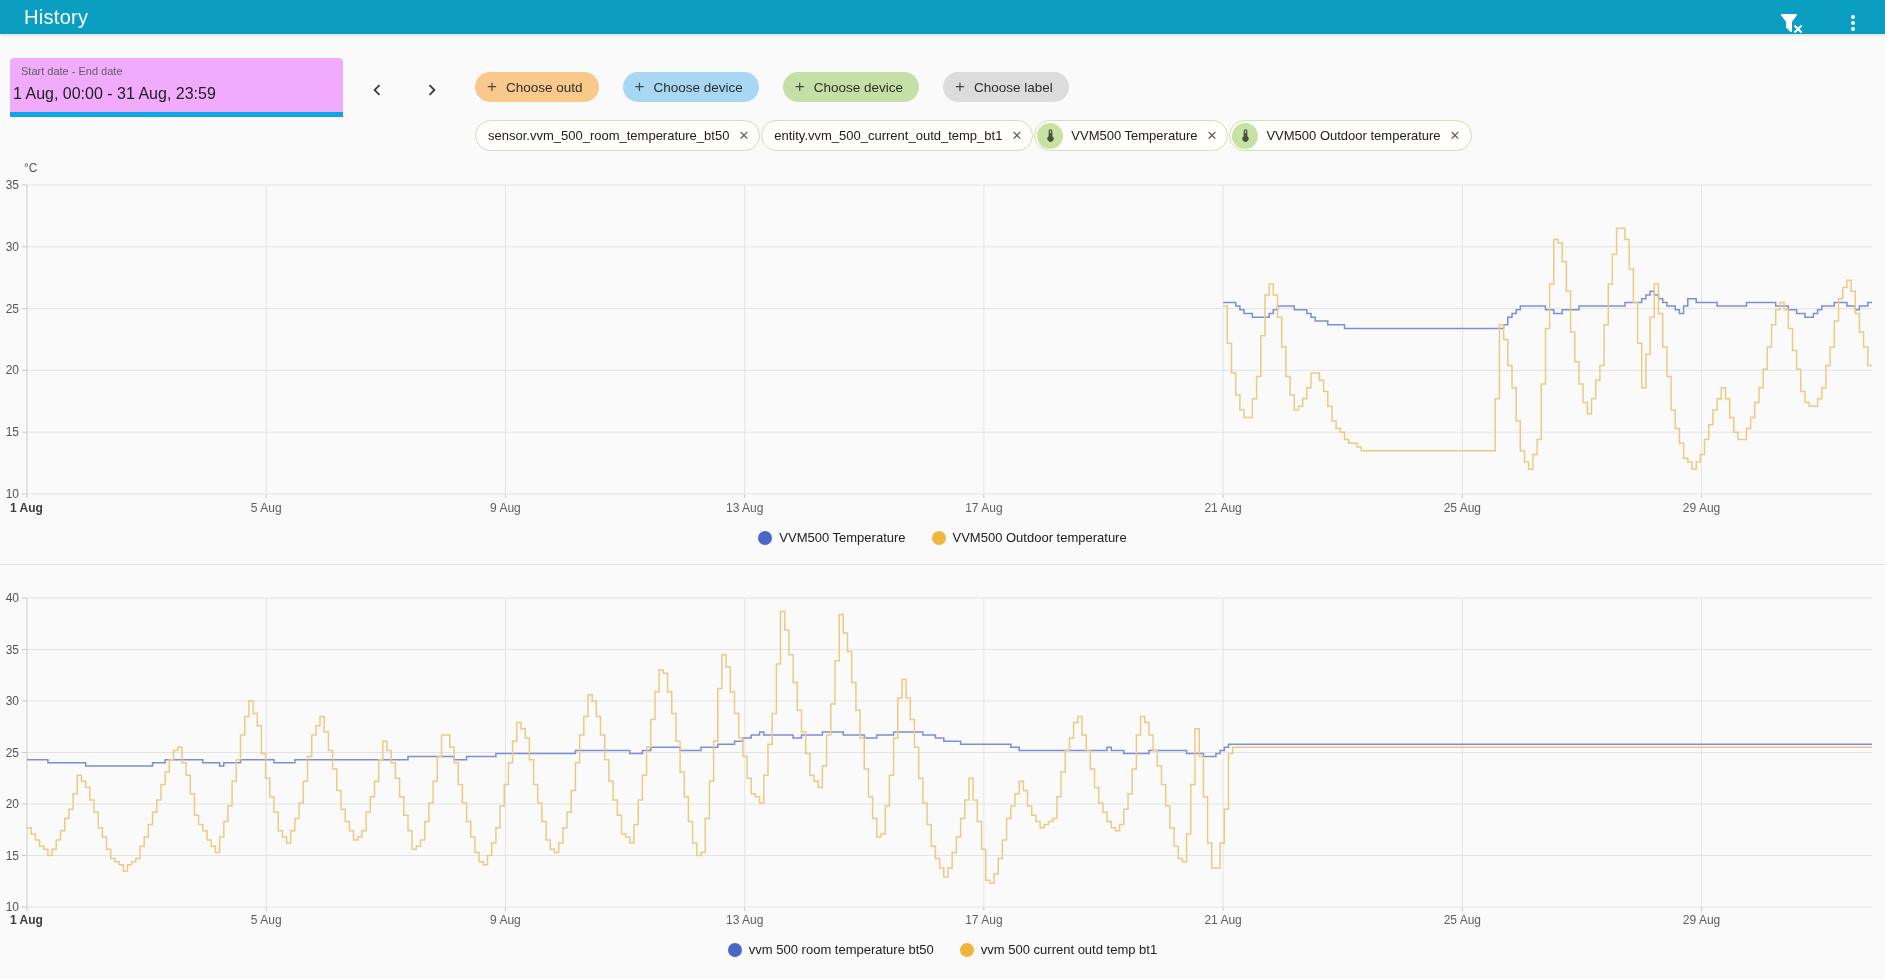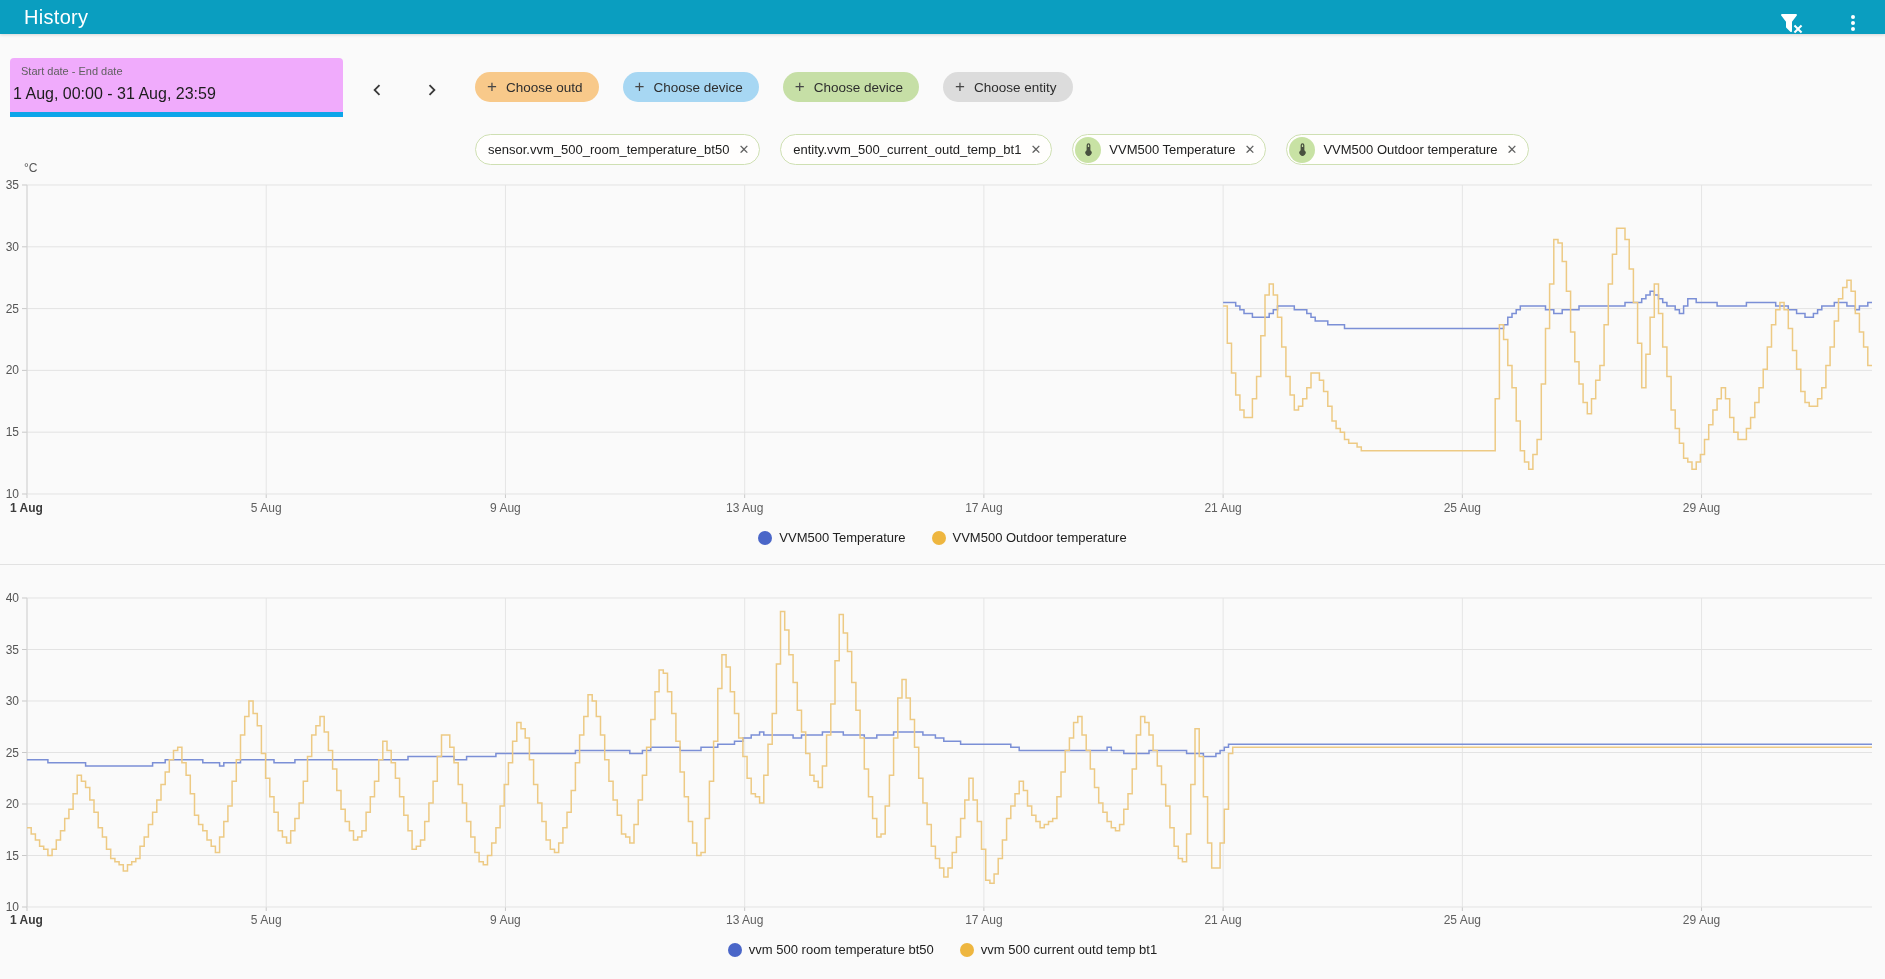--- a/index.html
+++ b/index.html
@@ -18,21 +18,21 @@
 
   
   .nav-arrow{position:absolute;top:70px;width:40px;height:40px;display:flex;align-items:center;justify-content:center;cursor:pointer;background:none;border:none;border-radius:50%;padding:0;}
   .nav-prev{left:357px;} .nav-next{left:412px;}
 
   
   .chip-row1{position:absolute;left:475px;top:72px;display:flex;gap:24px;}
   .chip{height:30px;border-radius:15px;display:flex;align-items:center;padding:0 16px 0 12px;font-size:13.5px;color:#2e2e2e;cursor:pointer;border:none;white-space:nowrap;}
   .chip .plus{font-size:17px;color:#474747;margin-right:9px;font-weight:400;}
 
-  .chip-row2{position:absolute;left:475px;top:134px;display:flex;gap:20px;}
+  .chip-row2{position:absolute;left:475px;top:120px;display:flex;gap:1px;}
   .echip{height:31px;border-radius:16px;background:#fffefd;border:1px solid #cfe0b3;display:flex;align-items:center;padding:0 10px 0 12px;font-size:13px;color:#212121;cursor:pointer;white-space:nowrap;box-sizing:border-box;}
   .echip.has-avatar{padding-left:2px;}
   .echip .avatar{width:26px;height:26px;border-radius:50%;background:#c8e2a4;display:flex;align-items:center;justify-content:center;margin-right:8px;}
   .echip .close{margin-left:9px;color:#616161;font-size:13px;cursor:pointer;line-height:1;}
 
   
   svg{display:block;font-family:"Liberation Sans",sans-serif;}
   #chart0{position:absolute;left:0;top:140px;}
   #chart1{position:absolute;left:0;top:575px;}
   .legend{position:absolute;left:0;width:100%;display:flex;justify-content:center;gap:26px;}
@@ -94,21 +94,21 @@
       <button class="chip" style="background: rgb(167, 215, 243);">
         <span class="plus">+</span>
         <span>Choose device</span>
       </button>
       <button class="chip" style="background: rgb(198, 223, 166);">
         <span class="plus">+</span>
         <span>Choose device</span>
       </button>
       <button class="chip" style="background: rgb(220, 220, 220);">
         <span class="plus">+</span>
-        <span>Choose entity</span>
+        <span>Choose label</span>
       </button>
     </div>
   <div class="chip-row2" id="chipRow2">
       <div class="echip">
         <span>sensor.vvm_500_room_temperature_bt50</span>
         <span class="close">✕</span>
       </div>
       <div class="echip">
         <span>entity.vvm_500_current_outd_temp_bt1</span>
         <span class="close">✕</span>

